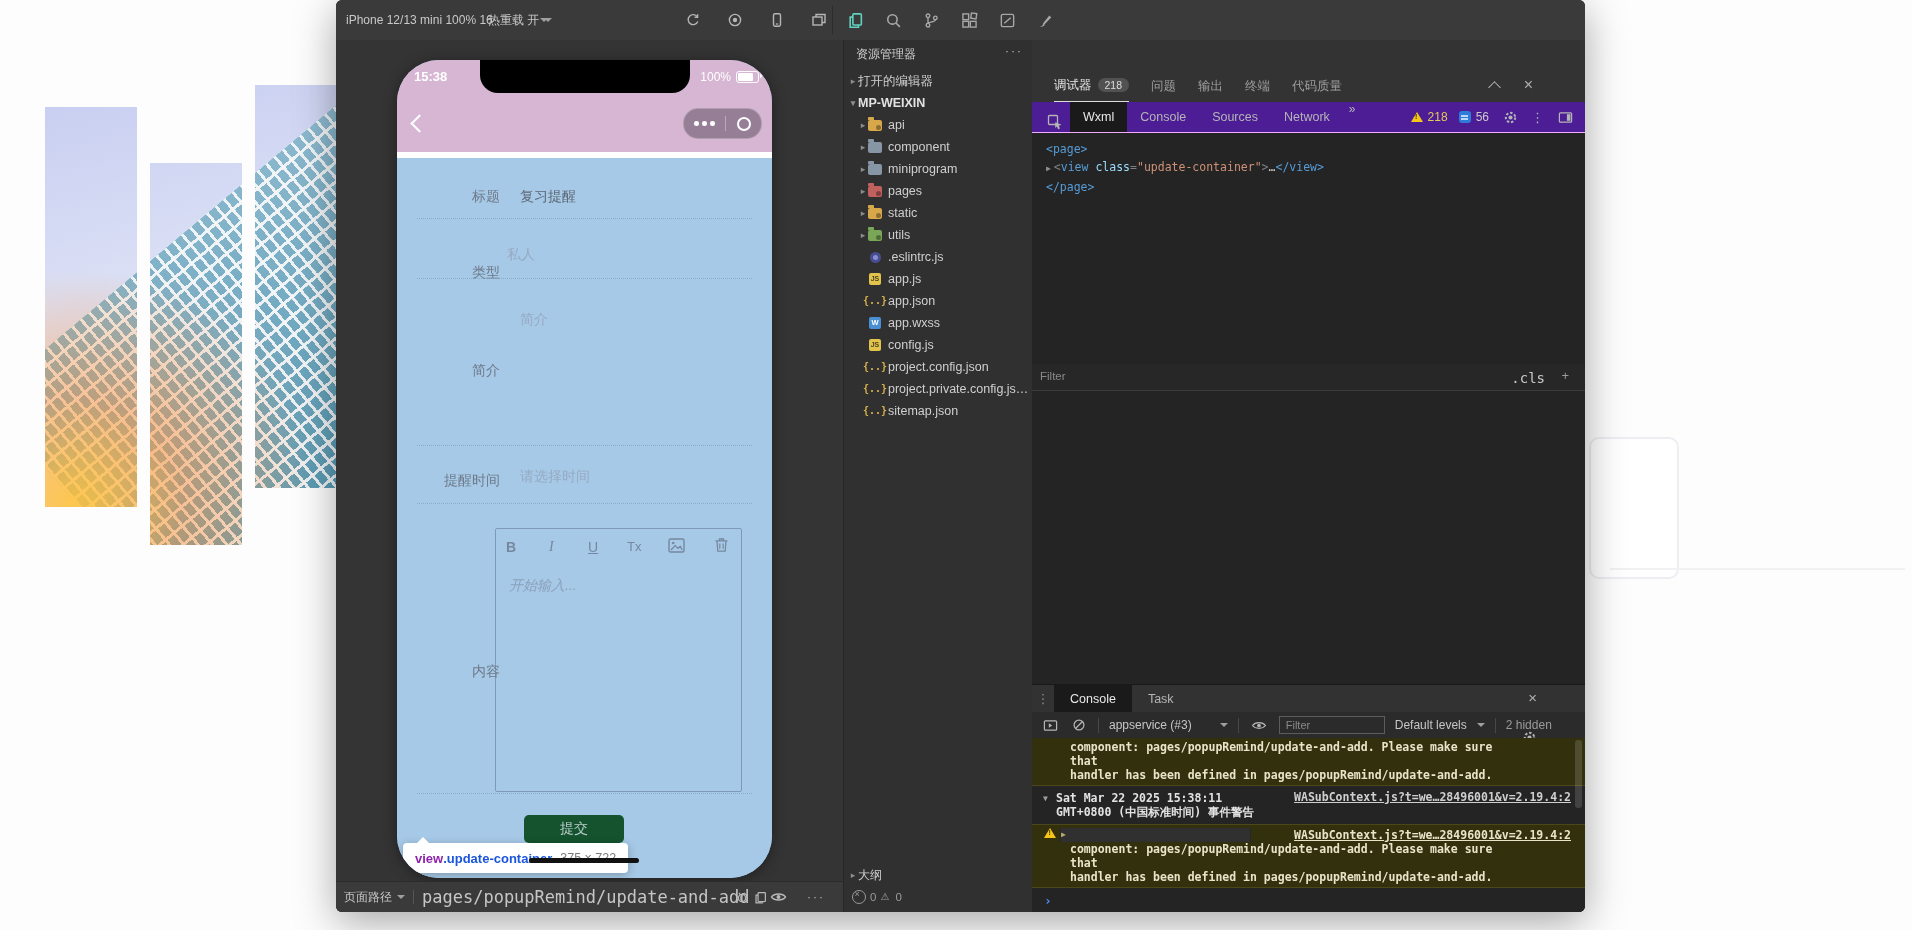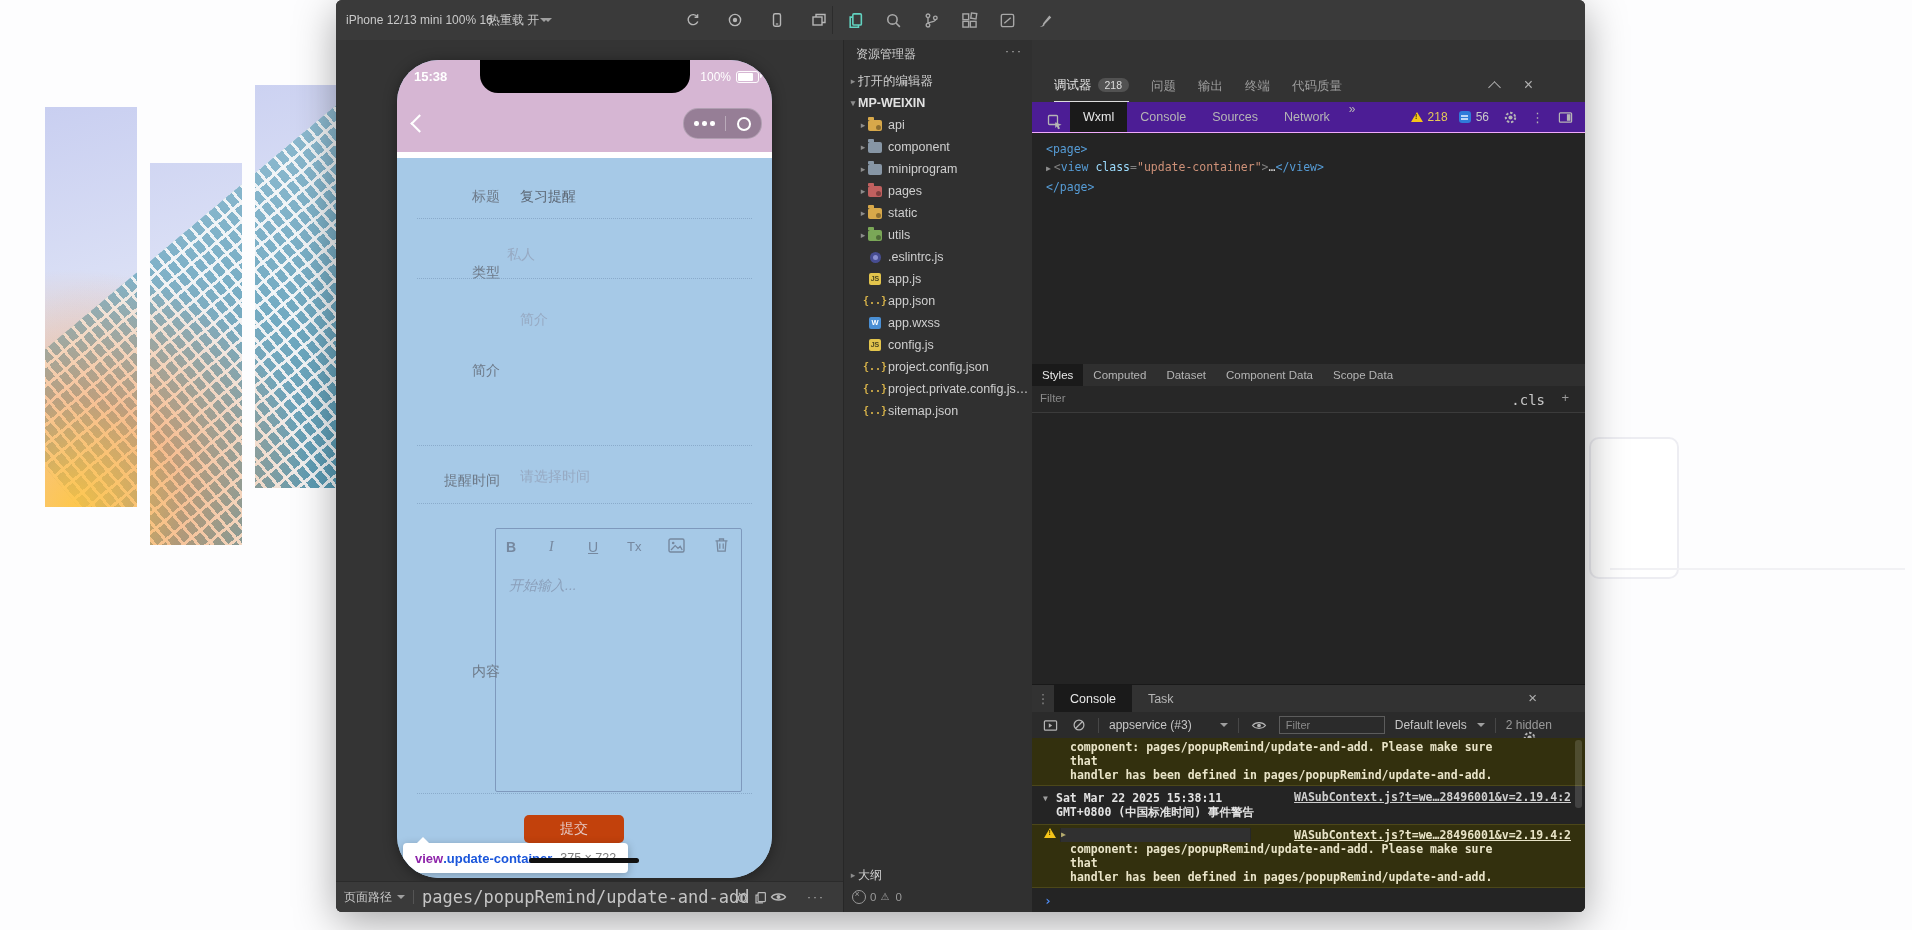--- a/index.html
+++ b/index.html
@@ -57,21 +57,21 @@
   .cap-sep{width:1px;height:15px;background:rgba(255,255,255,.35);}
   .cap-ring{width:10px;height:10px;border:2.5px solid #fff;border-radius:50%;}
   .form{position:absolute;top:98px;left:0;right:0;bottom:0;background:#a6c9e7;}
   .flabel{position:absolute;left:0;width:103px;text-align:right;color:#6e7a89;font-size:14px;}
   .fvalue{position:absolute;left:123px;font-size:14px;color:#5c6673;}
   .fph{position:absolute;left:123px;font-size:14px;color:#97aac3;}
   .fdiv{position:absolute;left:20px;right:20px;height:0;border-bottom:1px dotted rgba(115,145,180,.55);}
   .editor{position:absolute;left:98px;top:370px;width:245px;height:262px;border:1px solid #7e99bd;border-radius:2px;}
   .ed-ic{position:absolute;top:10px;color:#76889f;font-size:14px;cursor:pointer;}
   .ed-ph{position:absolute;left:13px;top:48px;font-style:italic;color:#8ba0bb;font-size:14px;}
-  .submit{position:absolute;left:127px;top:657px;width:100px;height:28px;background:#c2410c;border-radius:5px;color:rgba(240,244,255,.75);
+  .submit{position:absolute;left:127px;top:657px;width:100px;height:28px;background:#14532d;border-radius:5px;color:rgba(240,244,255,.75);
           font-size:14px;display:flex;align-items:center;justify-content:center;cursor:pointer;}
   .homebar{position:absolute;left:132px;top:798px;width:110px;height:5px;background:#111;border-radius:3px;z-index:6;}
   .tip{position:absolute;left:6px;top:783px;height:30px;background:#fff;border-radius:4px;box-shadow:0 2px 8px rgba(0,0,0,.25);
        display:flex;align-items:center;gap:8px;padding:0 12px;z-index:5;white-space:nowrap;}
   .tip::before{content:"";position:absolute;left:14px;top:-6px;border:6px solid transparent;border-bottom-color:#fff;border-top:none;}
   .tip-tag{color:#8e24aa;font-weight:bold;font-size:13px;}
   .tip-cls{color:#1a56db;font-weight:bold;font-size:13px;margin-left:-8px;}
   .tip-size{color:#7c7c7c;font-size:12.5px;}
   
   .sbar{position:absolute;left:0;right:0;bottom:0;height:30px;background:#3a3a3a;border-top:1px solid #2b2b2b;display:flex;align-items:center;color:#c6c6c6;}
@@ -532,27 +532,20 @@
 
       <div class="code">
         <div><span class="c-tag">&lt;page&gt;</span></div>
         <div>
           <span class="tri">▶</span><span class="c-punc">&lt;</span><span class="c-tag">view</span><span class="c-attr"> class</span><span class="c-punc">=</span><span class="c-str">"update-container"</span><span class="c-punc">&gt;</span><span class="c-dots">…</span><span class="c-tag">&lt;/view&gt;</span>
         </div>
         <div><span class="c-tag">&lt;/page&gt;</span></div>
       </div>
 
       <div class="styles">
-        <div class="stabs">
-          <span class="stab active">Styles</span>
-          <span class="stab">Computed</span>
-          <span class="stab">Dataset</span>
-          <span class="stab">Component Data</span>
-          <span class="stab">Scope Data</span>
-        </div>
         <div class="sfilter">
           <input placeholder="Filter" style="">
           <span class="cls-lbl">.cls</span>
           <span class="plus-lbl">+</span>
         </div>
       </div>
 
       <div class="consl">
         <div class="cheader">
           <span class="cdots">⋮</span>

